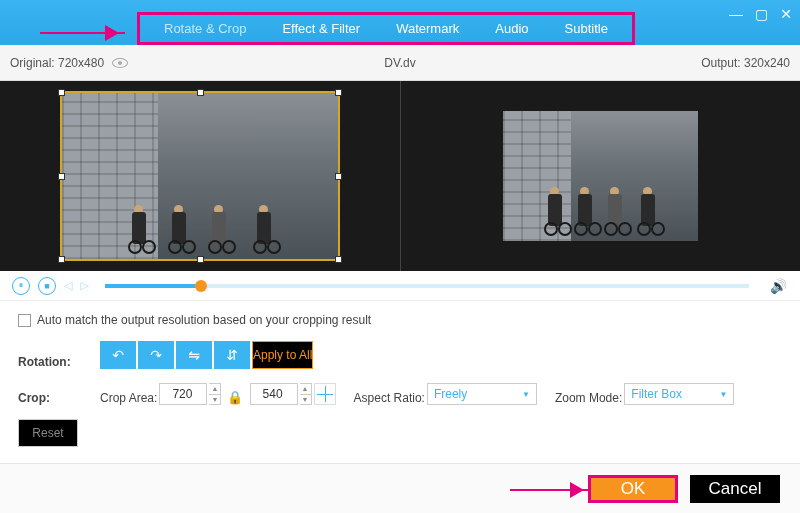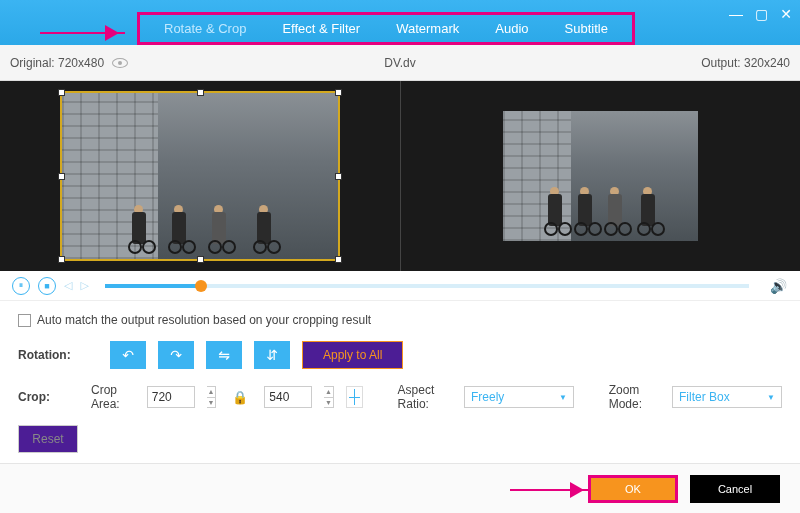--- a/index.html
+++ b/index.html
@@ -41,39 +41,39 @@
 .ctl-icon{color:#aed9f0;font-size:11px;cursor:pointer}
 .slider{flex:1;height:4px;background:#d8eef9;position:relative;margin:0 8px;cursor:pointer}
 .slider-fill{position:absolute;left:0;top:0;height:100%;width:15%;background:#3bb4f2}
 .slider-thumb{position:absolute;left:15%;top:-4px;width:12px;height:12px;background:#f7941e;border-radius:50%;margin-left:-6px}
 .time{color:#f7941e;font-size:11px}
 .time .total{color:#333}
 .vol{color:#3bb4f2;font-size:14px;margin-left:6px}
 .panel{padding:12px 18px}
 .checkbox-row{display:flex;align-items:center;gap:6px;color:#444;margin-bottom:14px}
 .checkbox{width:13px;height:13px;border:1px solid #999;cursor:pointer}
-.row{display:flex;align-items:center;gap:12px;margin-bottom:14px}
+.row{display:flex;align-items:flex-end;gap:2px;margin-bottom:14px}
 .label{width:80px;color:#444;font-weight:bold}
 .icon-btn{width:36px;height:28px;background:#3bb4f2;display:flex;align-items:center;justify-content:center;cursor:pointer;color:#fff;font-size:14px}
-.outline-btn{height:28px;padding:0 20px;border:1px solid #f7941e;color:#f7941e;display:flex;align-items:center;cursor:pointer;background:#4c1d95}
+.outline-btn{height:28px;padding:0 0;border:1px solid #f7941e;color:#f7941e;display:flex;align-items:center;cursor:pointer;background:#000000}
 .outline-btn.gray{border-color:#ccc;color:#888}
 .sublabel{color:#444}
-.num-input{width:48px;height:22px;border:1px solid #ccc;padding:0 4px;color:#333}
+.num-input{width:48px;height:22px;border:1px solid #ccc;padding:0 12px;color:#333}
 .spinner{width:12px;height:22px;display:flex;flex-direction:column;border:1px solid #ccc;border-left:none}
 .spinner span{flex:1;display:flex;align-items:center;justify-content:center;font-size:7px;color:#888;cursor:pointer}
 .spinner span:first-child{border-bottom:1px solid #ccc}
 .lock{color:#3bb4f2;font-size:13px;margin:0 4px}
 .centerpoint{width:22px;height:22px;border:1px solid #ddd;position:relative;cursor:pointer}
 .centerpoint::before,.centerpoint::after{content:"";position:absolute;background:#3bb4f2}
 .centerpoint::before{left:50%;top:2px;bottom:2px;width:1px}
 .centerpoint::after{top:50%;left:2px;right:2px;height:1px}
 .select{height:22px;border:1px solid #ccc;padding:0 6px;color:#3bb4f2;display:flex;align-items:center;cursor:pointer;min-width:110px;justify-content:space-between}
 .select::after{content:"▼";font-size:8px;color:#3bb4f2;margin-left:10px}
 .footer{position:absolute;bottom:0;left:0;right:0;height:50px;background:#fafafa;border-top:1px solid #e5e5e5;display:flex;align-items:center;justify-content:flex-end;padding:0 20px;gap:12px}
-.btn{width:90px;height:28px;display:flex;align-items:center;justify-content:center;color:#fff;cursor:pointer;font-size:11px}
+.btn{width:90px;height:28px;display:flex;align-items:center;justify-content:center;color:#fff;cursor:pointer;font-size:17px}
 .btn.primary{background:#f7941e;border:3px solid #e6007e}
 .btn.secondary{background:#000000}
 .arrow2{position:absolute;left:510px;bottom:22px;width:80px;height:2px;background:#e6007e}
 .arrow2::after{content:"";position:absolute;right:-2px;top:-7px;border:8px solid transparent;border-left:14px solid #e6007e}
 </style>
 </head>
 <body>
 
 <div class="titlebar">
   <div class="window-controls">

